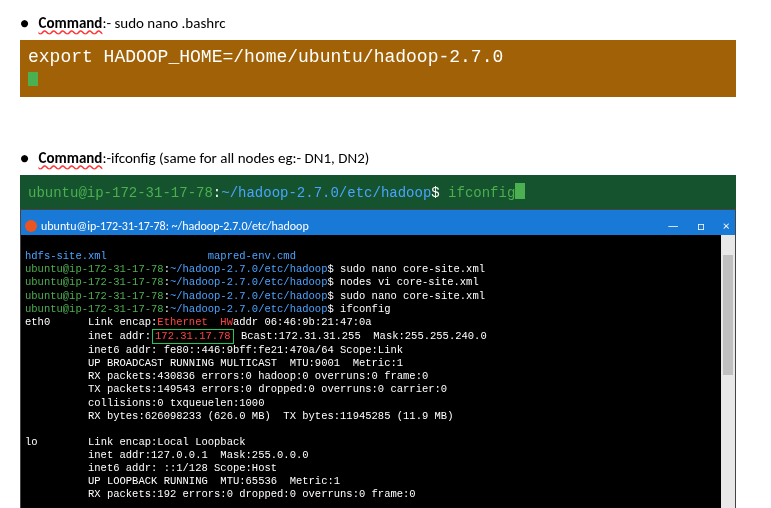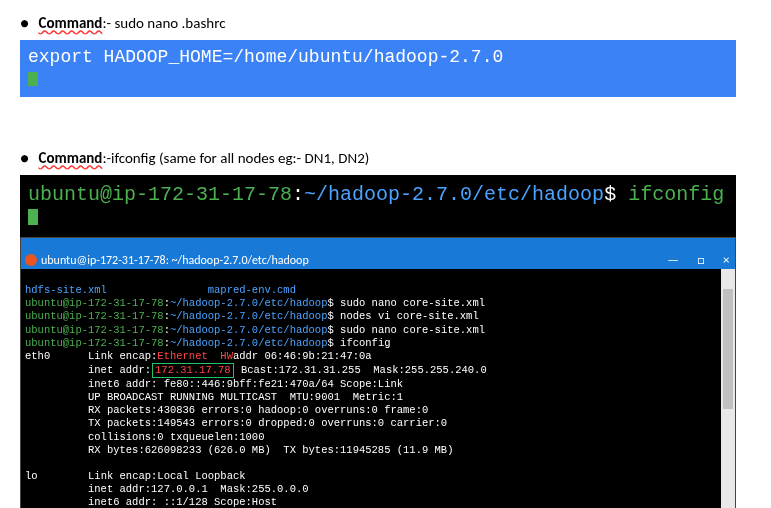--- a/index.html
+++ b/index.html
@@ -18,43 +18,43 @@
   .bullet-line .dot {
     font-weight: bold;
     margin-right: 6px;
   }
   .bullet-line .cmd-label {
     font-weight: bold;
     text-decoration: underline wavy #ff3333;
     text-decoration-skip-ink: none;
   }
   .terminal-box1 {
-    background: #3b82f6;
+    background: #a16207;
     color: #fff;
     font-family: "Consolas", "Courier New", monospace;
     font-size: 18px;
     padding: 6px 8px 6px 8px;
     line-height: 1.25;
     margin: 8px 0 20px 0;
     width: 98%;
     box-sizing: border-box;
   }
   .terminal-box1 .cursor {
     background: #4caf50;
     color: #4caf50;
     display: inline-block;
     width: 10px;
     height: 14px;
     vertical-align: -1px;
   }
   .terminal-box2 {
-    background: #000000;
+    background: #14532d;
     color: #fff;
     font-family: "Consolas", "Courier New", monospace;
-    font-size: 20px;
+    font-size: 14px;
     padding: 8px 8px;
     margin: 8px 0 0 0;
     width: 98%;
     box-sizing: border-box;
   }
   .green { color: #4caf50; }
   .blue  { color: #4aa3ff; }
   .cursor-block {
     background: #4caf50;
     display: inline-block;
@@ -69,21 +69,21 @@
     box-sizing: border-box;
     font-family: "Consolas", "Courier New", monospace;
     border: 1px solid #444;
     margin-bottom: 6px;
   }
   .titlebar {
     background: #1979d6;
     color: #fff;
     font-family: Calibri, Arial, sans-serif;
     font-size: 12px;
-    padding: 14px 6px 2px 4px;
+    padding: 8px 6px 2px 4px;
     display: flex;
     align-items: center;
     justify-content: space-between;
   }
   .titlebar .left {
     display: flex;
     align-items: center;
     gap: 4px;
   }
   .titlebar .icon-ubuntu {

